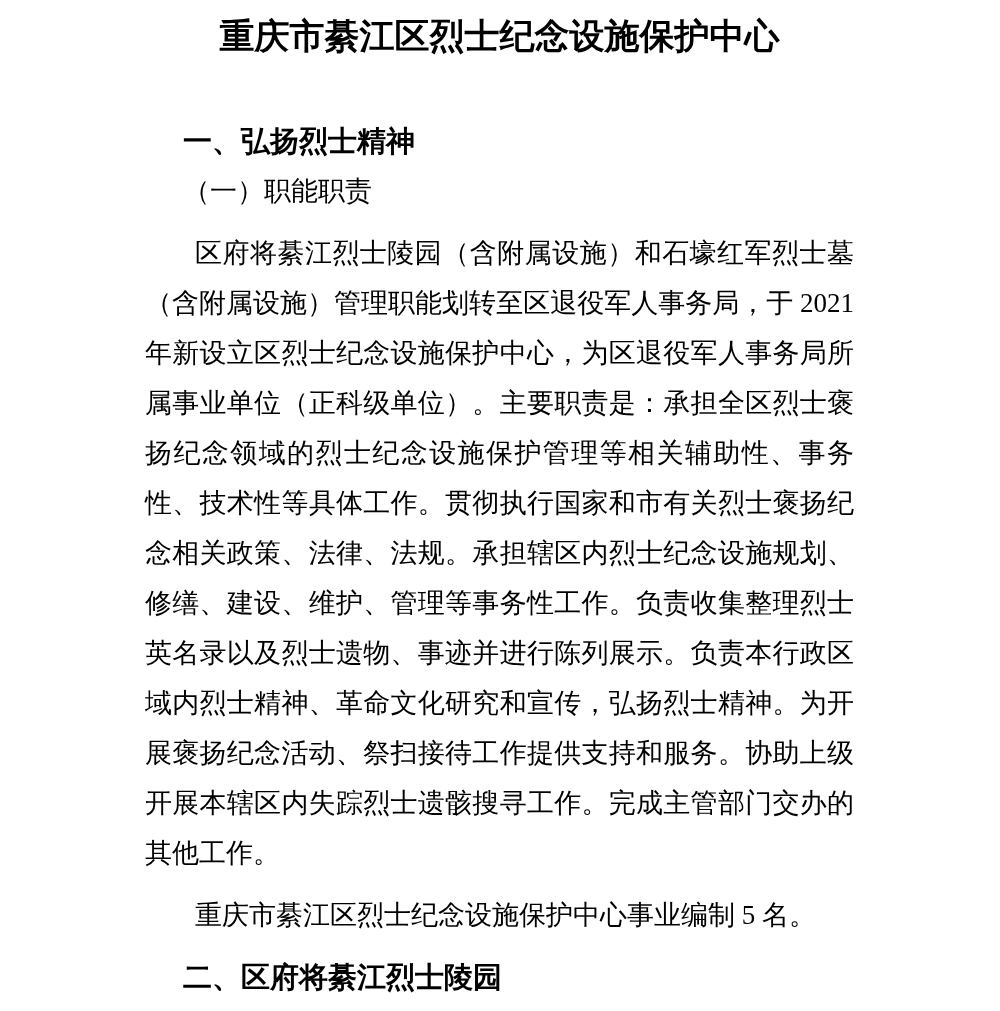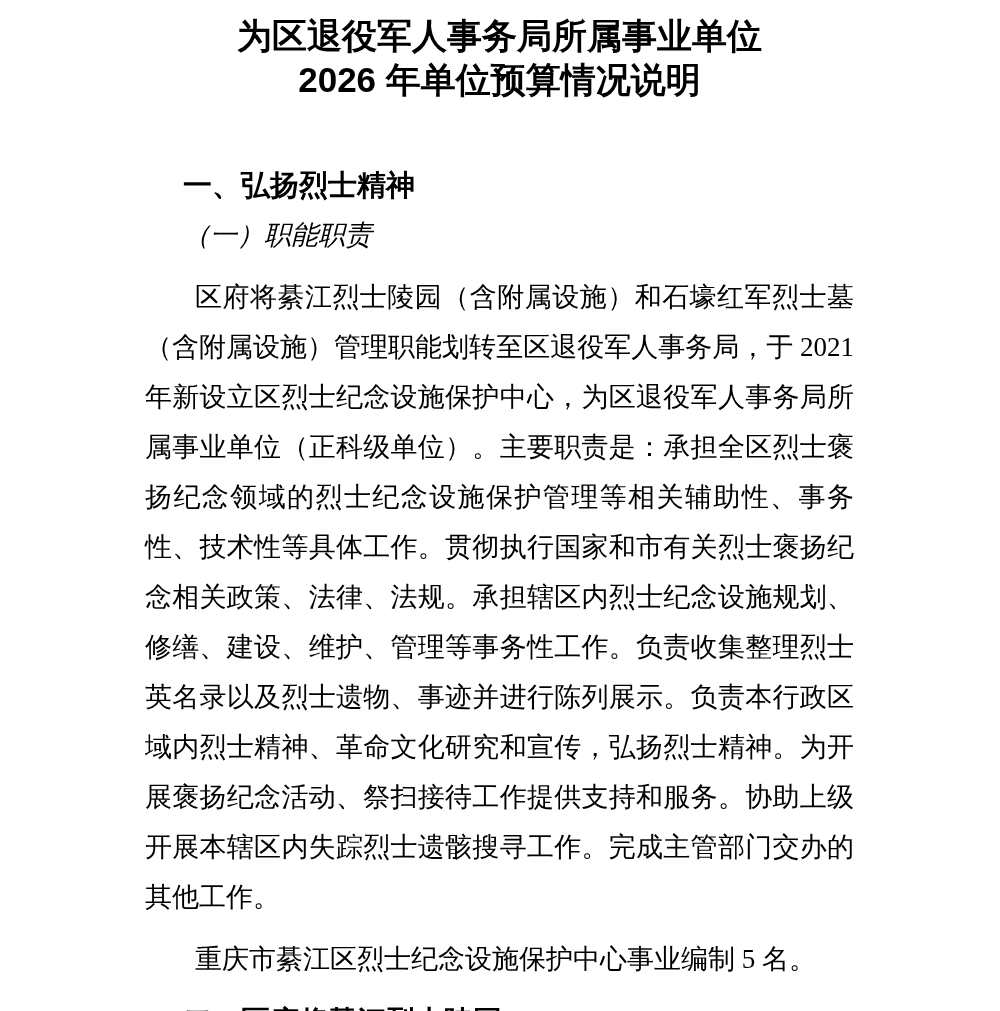--- a/index.html
+++ b/index.html
@@ -44,42 +44,40 @@
     white-space: nowrap;
   }
   .sub-heading {
     margin: 0;
     font-family: "Liberation Serif", "DejaVu Serif", serif;
     font-weight: 400;
     font-size: 27px;
     line-height: 50px;
     text-indent: 50px;
     white-space: nowrap;
-    font-style: italic;
   }
   .body-para {
     margin: 12px;
     font-family: "Liberation Serif", "DejaVu Serif", serif;
     font-weight: 400;
     font-size: 27px;
     line-height: 50px;
     text-indent: 50px;
     text-align: justify;
     text-align-last: left;
     word-break: break-all;
   }
 </style>
 </head>
 <body>
 
 <div class="page">
 
   <h1 class="doc-title">
-    <span class="title-line">为区退役军人事务局所属事业单位</span>
-    <span class="title-line">2026 年单位预算情况说明</span>
+    <span class="title-line">重庆市綦江区烈士纪念设施保护中心</span>
   </h1>
 
   <div class="doc-body">
 
     <h2 class="sec-heading">一、弘扬烈士精神</h2>
 
     <h3 class="sub-heading">（一）职能职责</h3>
 
     <p class="body-para">区府将綦江烈士陵园（含附属设施）和石壕红军烈士墓（含附属设施）管理职能划转至区退役军人事务局，于 2021 年新设立区烈士纪念设施保护中心，为区退役军人事务局所属事业单位（正科级单位）。主要职责是：承担全区烈士褒扬纪念领域的烈士纪念设施保护管理等相关辅助性、事务性、技术性等具体工作。贯彻执行国家和市有关烈士褒扬纪念相关政策、法律、法规。承担辖区内烈士纪念设施规划、修缮、建设、维护、管理等事务性工作。负责收集整理烈士英名录以及烈士遗物、事迹并进行陈列展示。负责本行政区域内烈士精神、革命文化研究和宣传，弘扬烈士精神。为开展褒扬纪念活动、祭扫接待工作提供支持和服务。协助上级开展本辖区内失踪烈士遗骸搜寻工作。完成主管部门交办的其他工作。</p>
 

